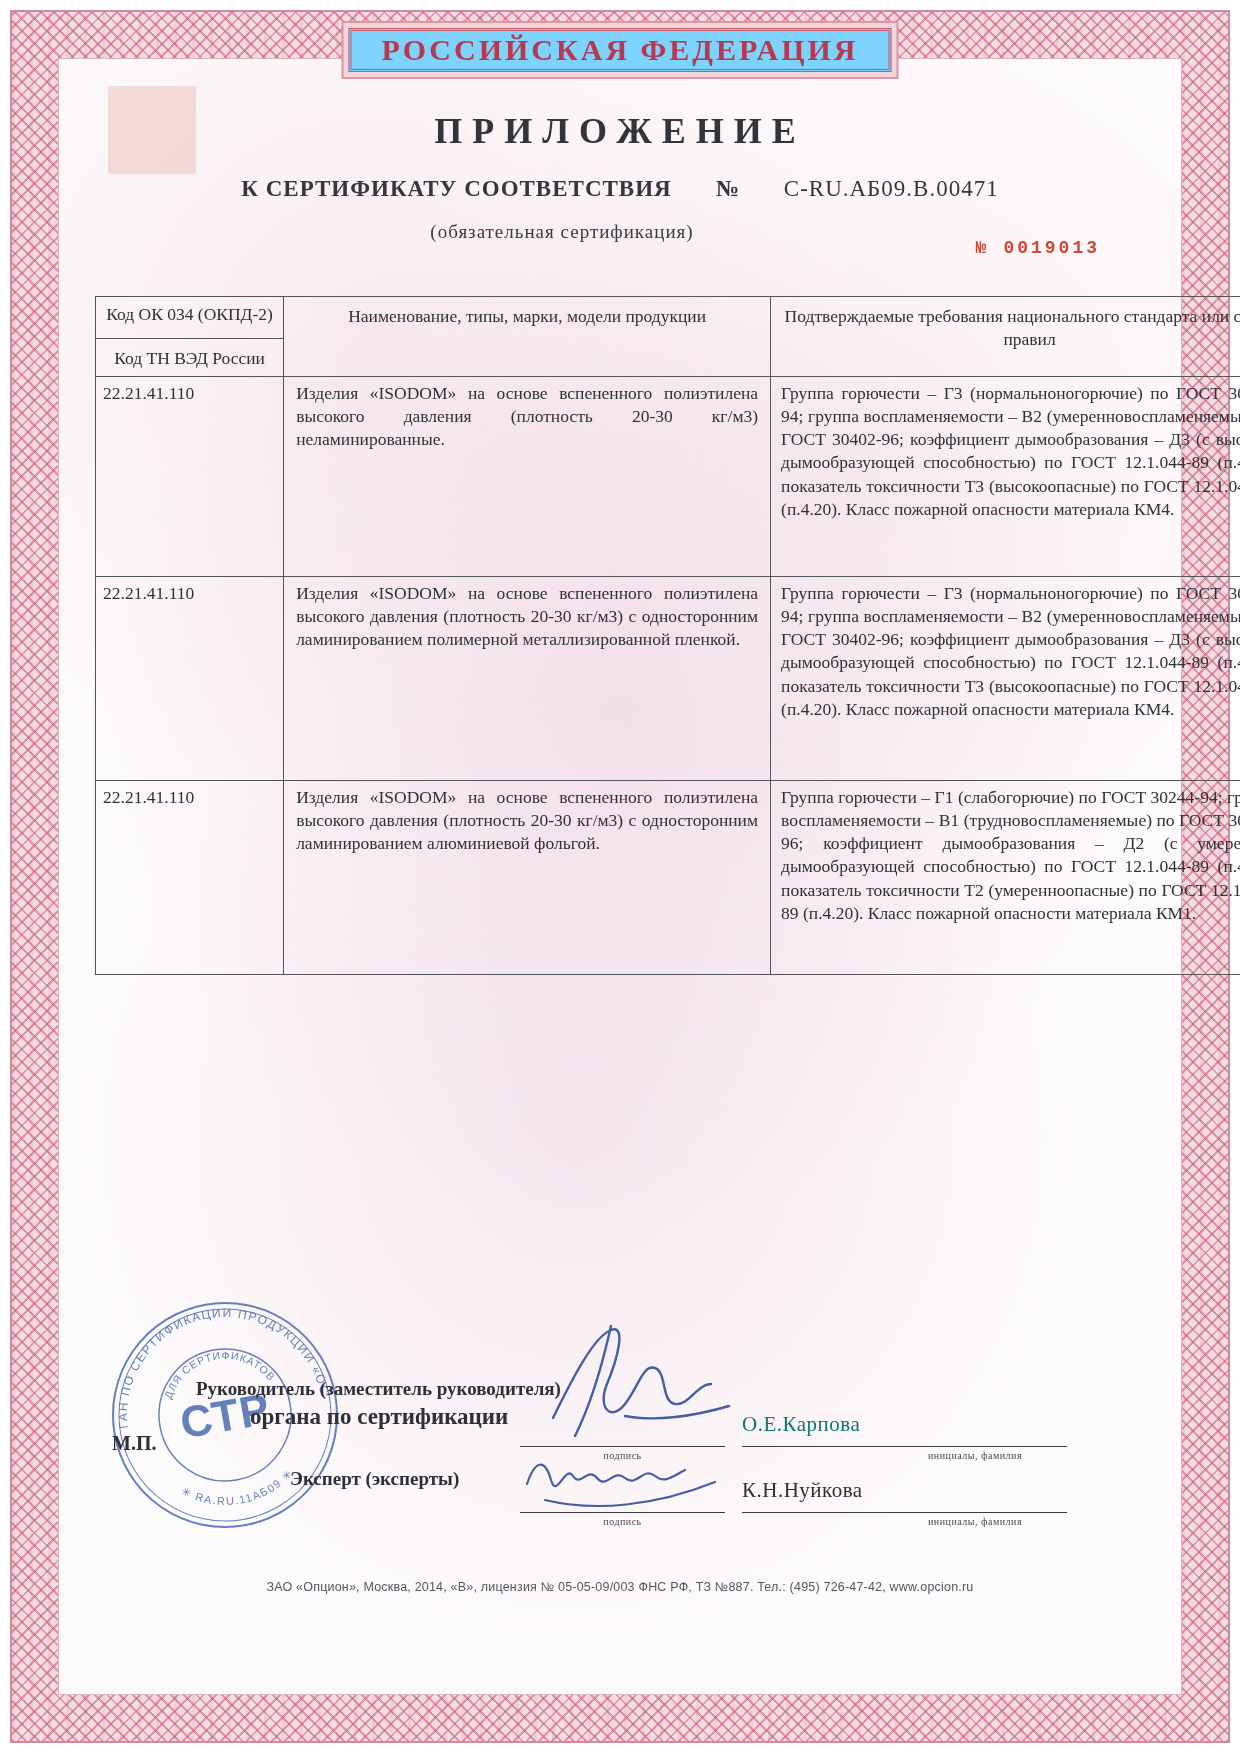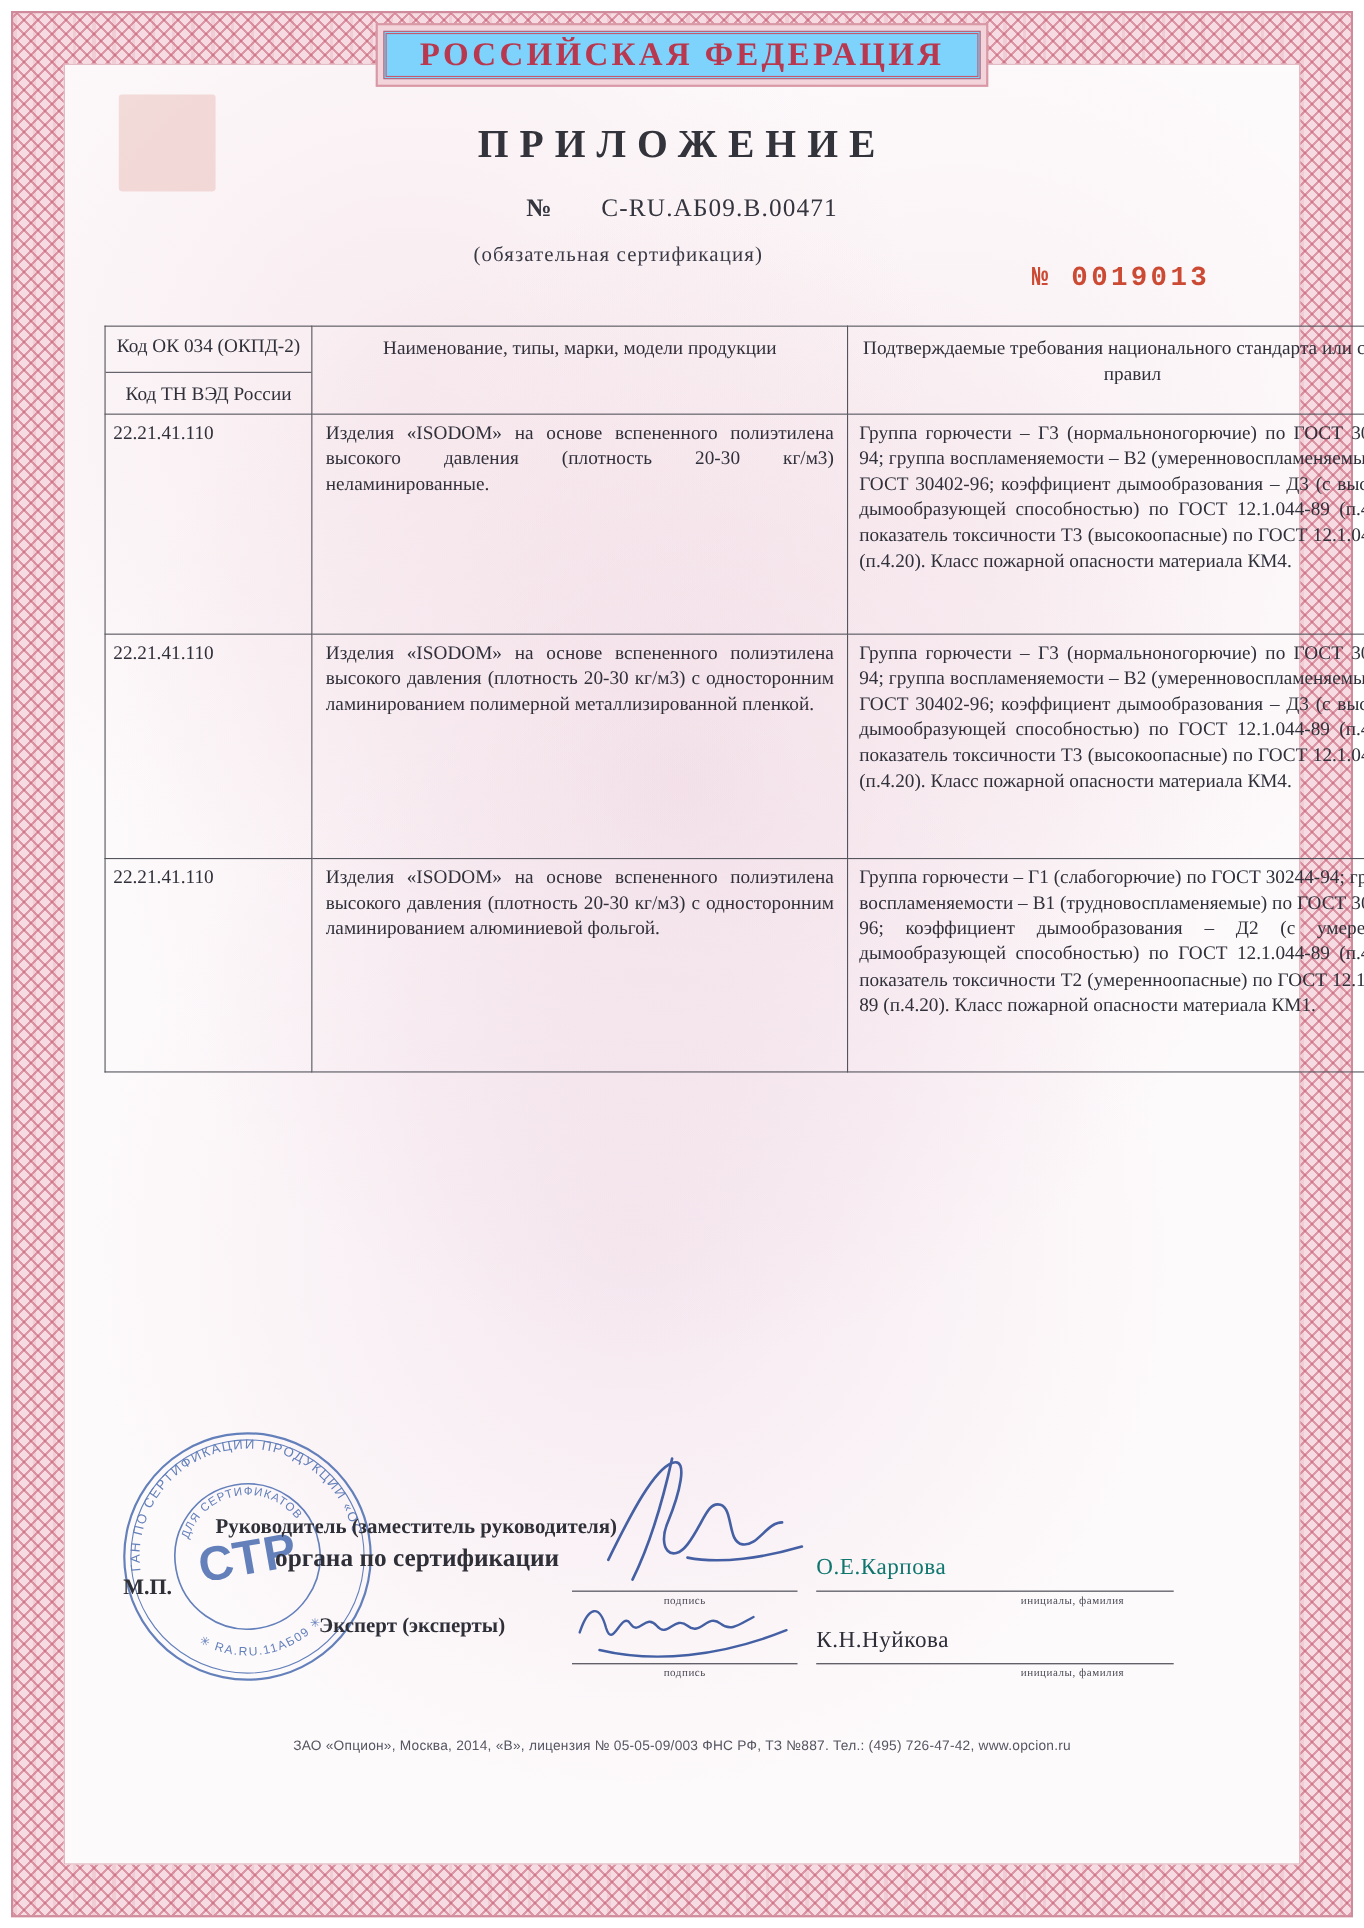--- a/index.html
+++ b/index.html
@@ -59,21 +59,21 @@
   .subtitle .lbl{font-weight:bold;letter-spacing:1px;}
   .subtitle .num{letter-spacing:1px;}
   .cert-type{
     position:absolute;top:221px;left:0;width:100%;
     text-align:center;transform:translateX(-58px);
     font-size:19px;color:#3a3a46;letter-spacing:1px;
   }
   .blank-no{
     position:absolute;top:238px;right:140px;
     font-family:"Liberation Mono", monospace;
-    font-size:25px;font-weight:bold;letter-spacing:3px;
+    font-size:18px;font-weight:bold;letter-spacing:3px;
     color:#cc4a33;
   }
   
   .cert-table{
     position:absolute;left:95px;top:296px;width:1194px;
     border-collapse:collapse;
     font-size:17.5px;color:#30303a;line-height:1.32;
   }
   .cert-table th,.cert-table td{
     border:1.4px solid #54545c;
@@ -125,20 +125,21 @@
 <div class="page">
 
   <div class="frame"></div>
   <div class="inner"></div>
   <div class="artifact"></div>
 
   <div class="banner">РОССИЙСКАЯ ФЕДЕРАЦИЯ</div>
   <div class="title">ПРИЛОЖЕНИЕ</div>
 
   <div class="subtitle">
+    <span class="lbl">К СЕРТИФИКАТУ СООТВЕТСТВИЯ</span>
     <span class="lbl">№</span>
     <span class="num">C-RU.АБ09.В.00471</span>
   </div>
 
   <div class="cert-type">(обязательная сертификация)</div>
   <div class="blank-no">№ 0019013</div>
 
   <table class="cert-table">
     <colgroup>
         <col style="width:170px">

